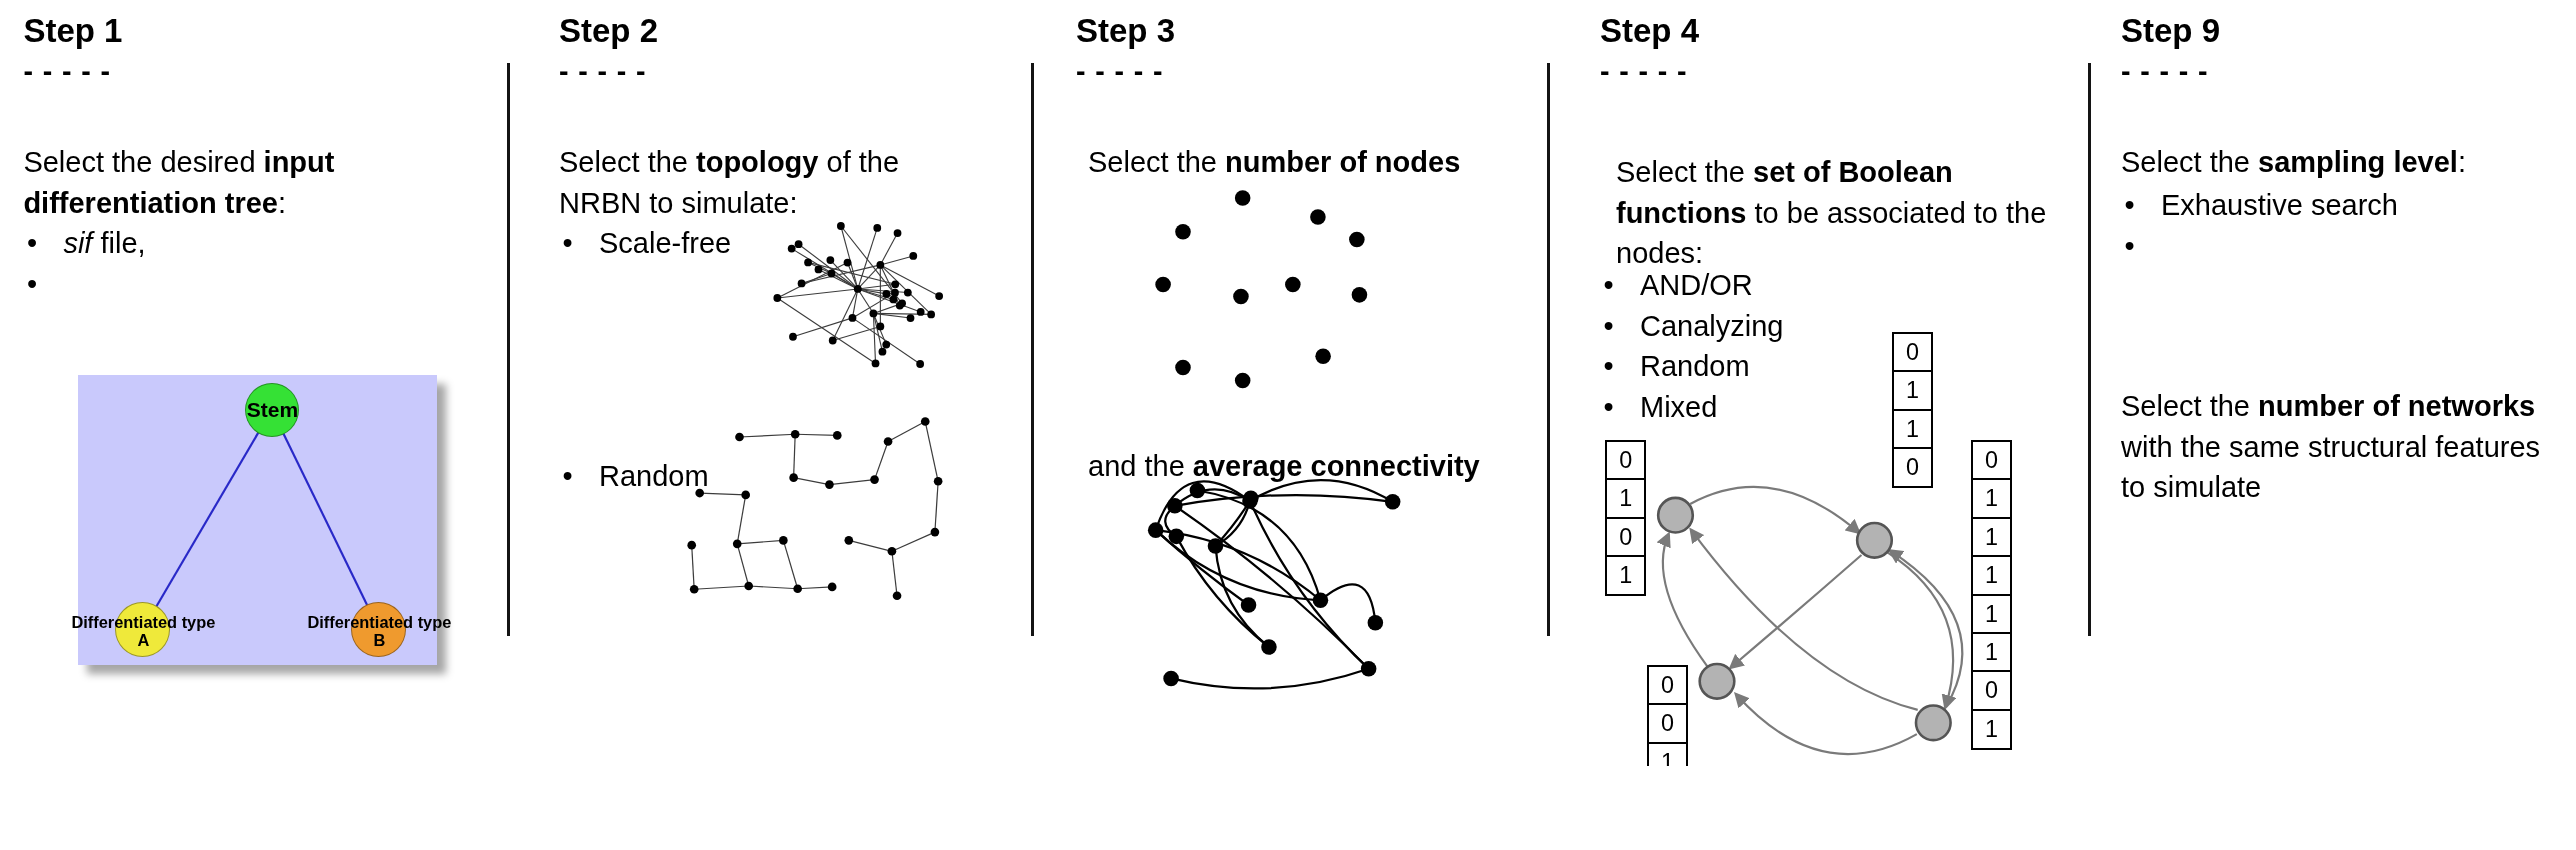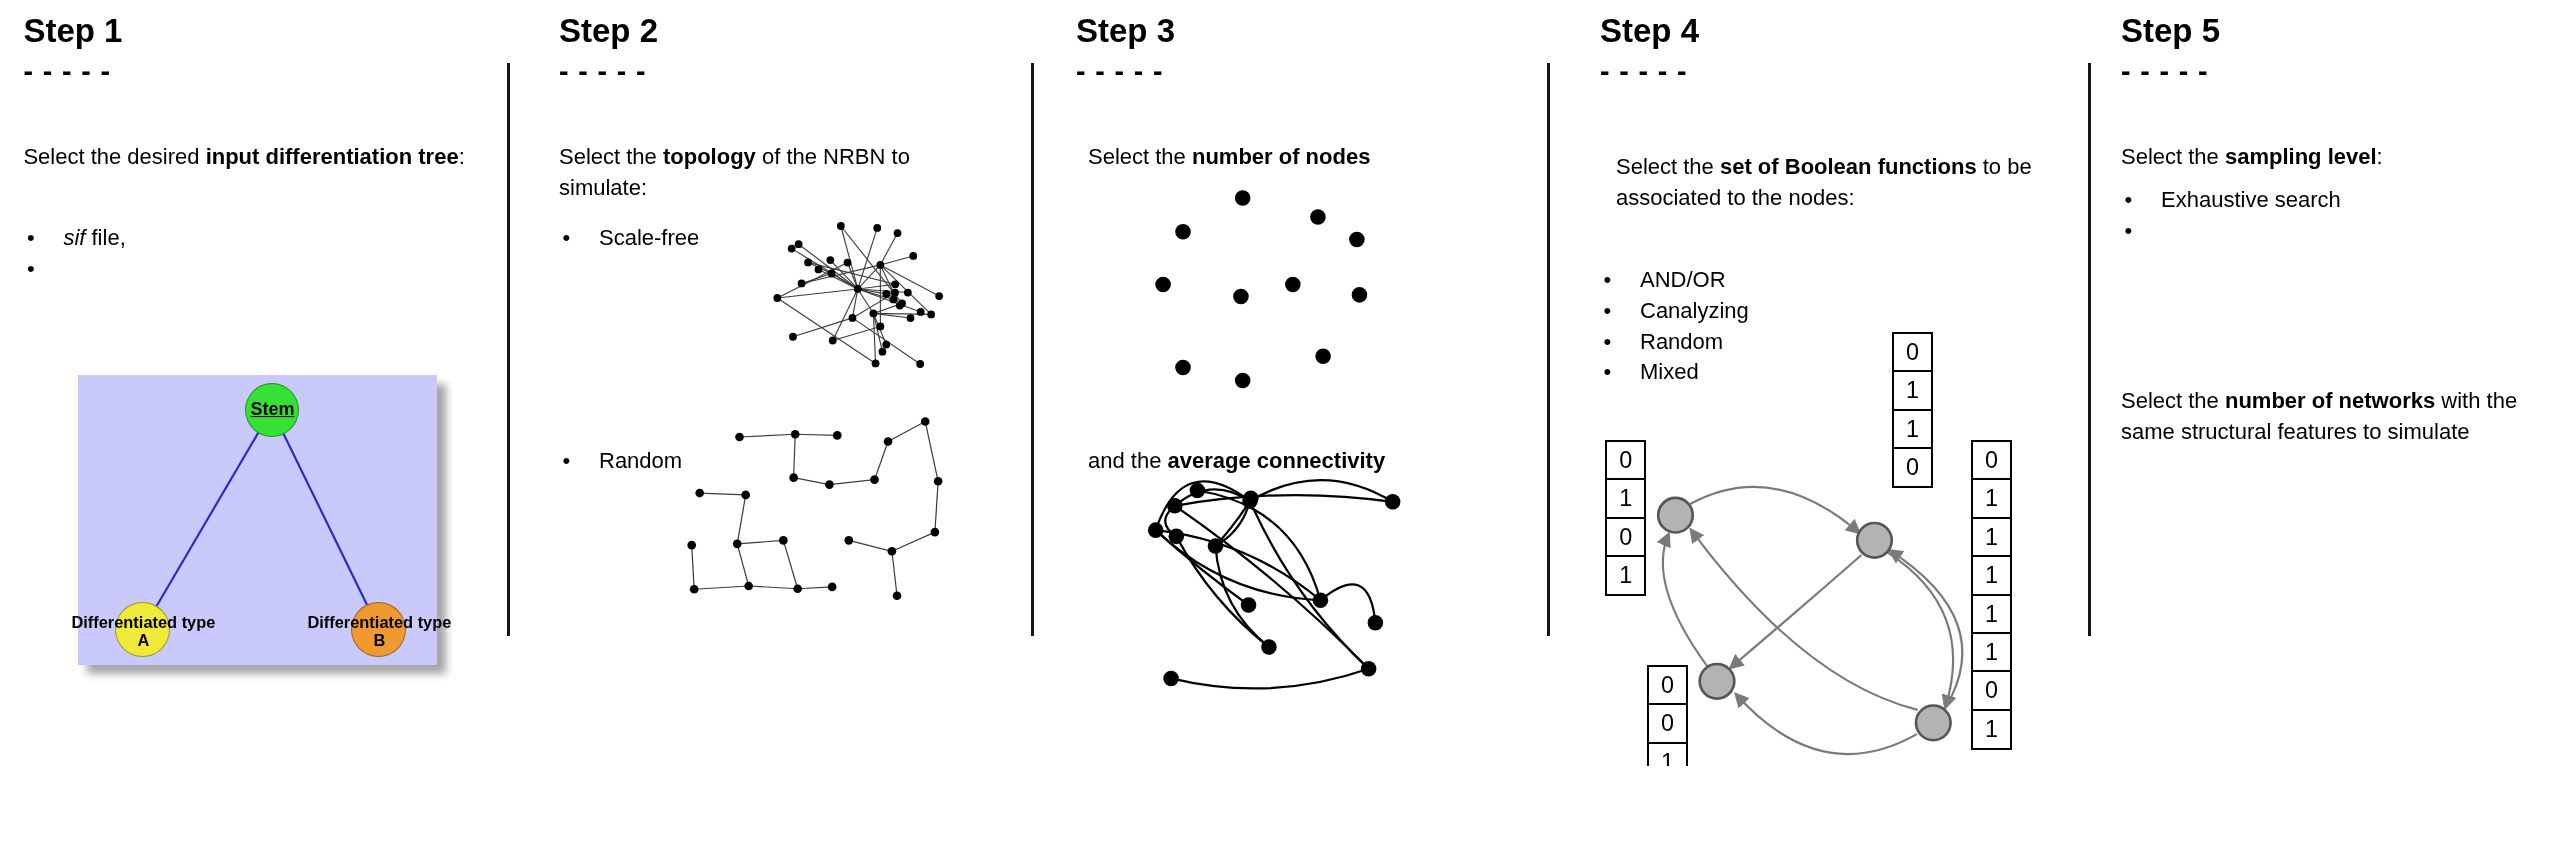--- a/index.html
+++ b/index.html
@@ -4,30 +4,30 @@
 <style>
   html,body{margin:0;padding:0;background:#ffffff;}
   #figure{
     position:relative;width:2576px;height:766px;background:#ffffff;overflow:hidden;
     font-family:"Liberation Sans","DejaVu Sans",sans-serif;color:#000;
   }
   .divider{position:absolute;top:63px;width:2.6px;height:573px;background:#141414;}
   .col{position:absolute;top:12px;}
   .step-title{position:absolute;left:0;top:0;margin:0;font-size:33px;font-weight:bold;}
   .dashes{position:absolute;left:0;top:43px;font-size:28.6px;font-weight:bold;letter-spacing:0.9px;}
-  .body{font-size:22px;line-height:1.4;}
+  .body{font-size:29px;line-height:1.4;}
   .abs{position:absolute;}
   .bullet-line{position:relative;padding-left:40px;}
   .bullet-line .dot{position:absolute;left:3.5px;}
   
   .tree-canvas{position:absolute;box-shadow:8.7px 8.7px 7.8px #a6a6a6;}
   .tree-edges{position:absolute;left:0;top:0;}
   .tree-node{position:absolute;border-radius:50%;border:0.9px solid rgba(0,0,0,0.35);box-sizing:border-box;}
   .tree-label{position:absolute;transform:translate(-50%,-50%);font-weight:bold;text-align:center;line-height:1.1;}
-  .tree-label.stem{font-size:18px;text-decoration:underline;}
+  .tree-label.stem{font-size:21px;}
   .tree-label.leaf{font-size:16.4px;width:147px;}
   
   .netsvg{position:absolute;}
   
   .s4-graphic{position:absolute;}
   .s4-net{position:absolute;left:0;top:0;}
   .arrow{fill:none;stroke:var(--arrow-color,#7a7a7a);stroke-width:2.5;marker-end:url(#arr);}
   .gnode{fill:var(--gnode-fill,#b3b3b3);stroke:var(--gnode-stroke,#555);stroke-width:3;}
   .ttable{position:absolute;}
   .tcell{
@@ -309,21 +309,21 @@
           <div class="tcell">1</div>
           <div class="tcell">1</div>
           <div class="tcell">1</div>
           <div class="tcell">0</div>
           <div class="tcell">1</div>
         </div>
     </div>
   </div>
 
   <div class="col" style="left:2121px;width:437px">
-    <h2 class="step-title">Step 5</h2>
+    <h2 class="step-title">Step 9</h2>
     <div class="dashes">- - - - -</div>
     <p class="body abs" style="left:0;top:130px;width:437px;margin:0"><span>Select the </span><b>sampling level</b><span>:</span></p>
     <div class="abs" style="left:0;top:173px;width:415px">
       <div class="bullet-line body"><span class="dot">•</span><span>Exhaustive search</span></div>
       <div class="bullet-line body"><span class="dot">•</span></div>
     </div>
     <p class="body abs" style="left:0;top:374px;width:428px;margin:0"><span>Select the </span><b>number of networks</b><span> with the same structural features to simulate</span></p>
   </div>
 
 </div>

